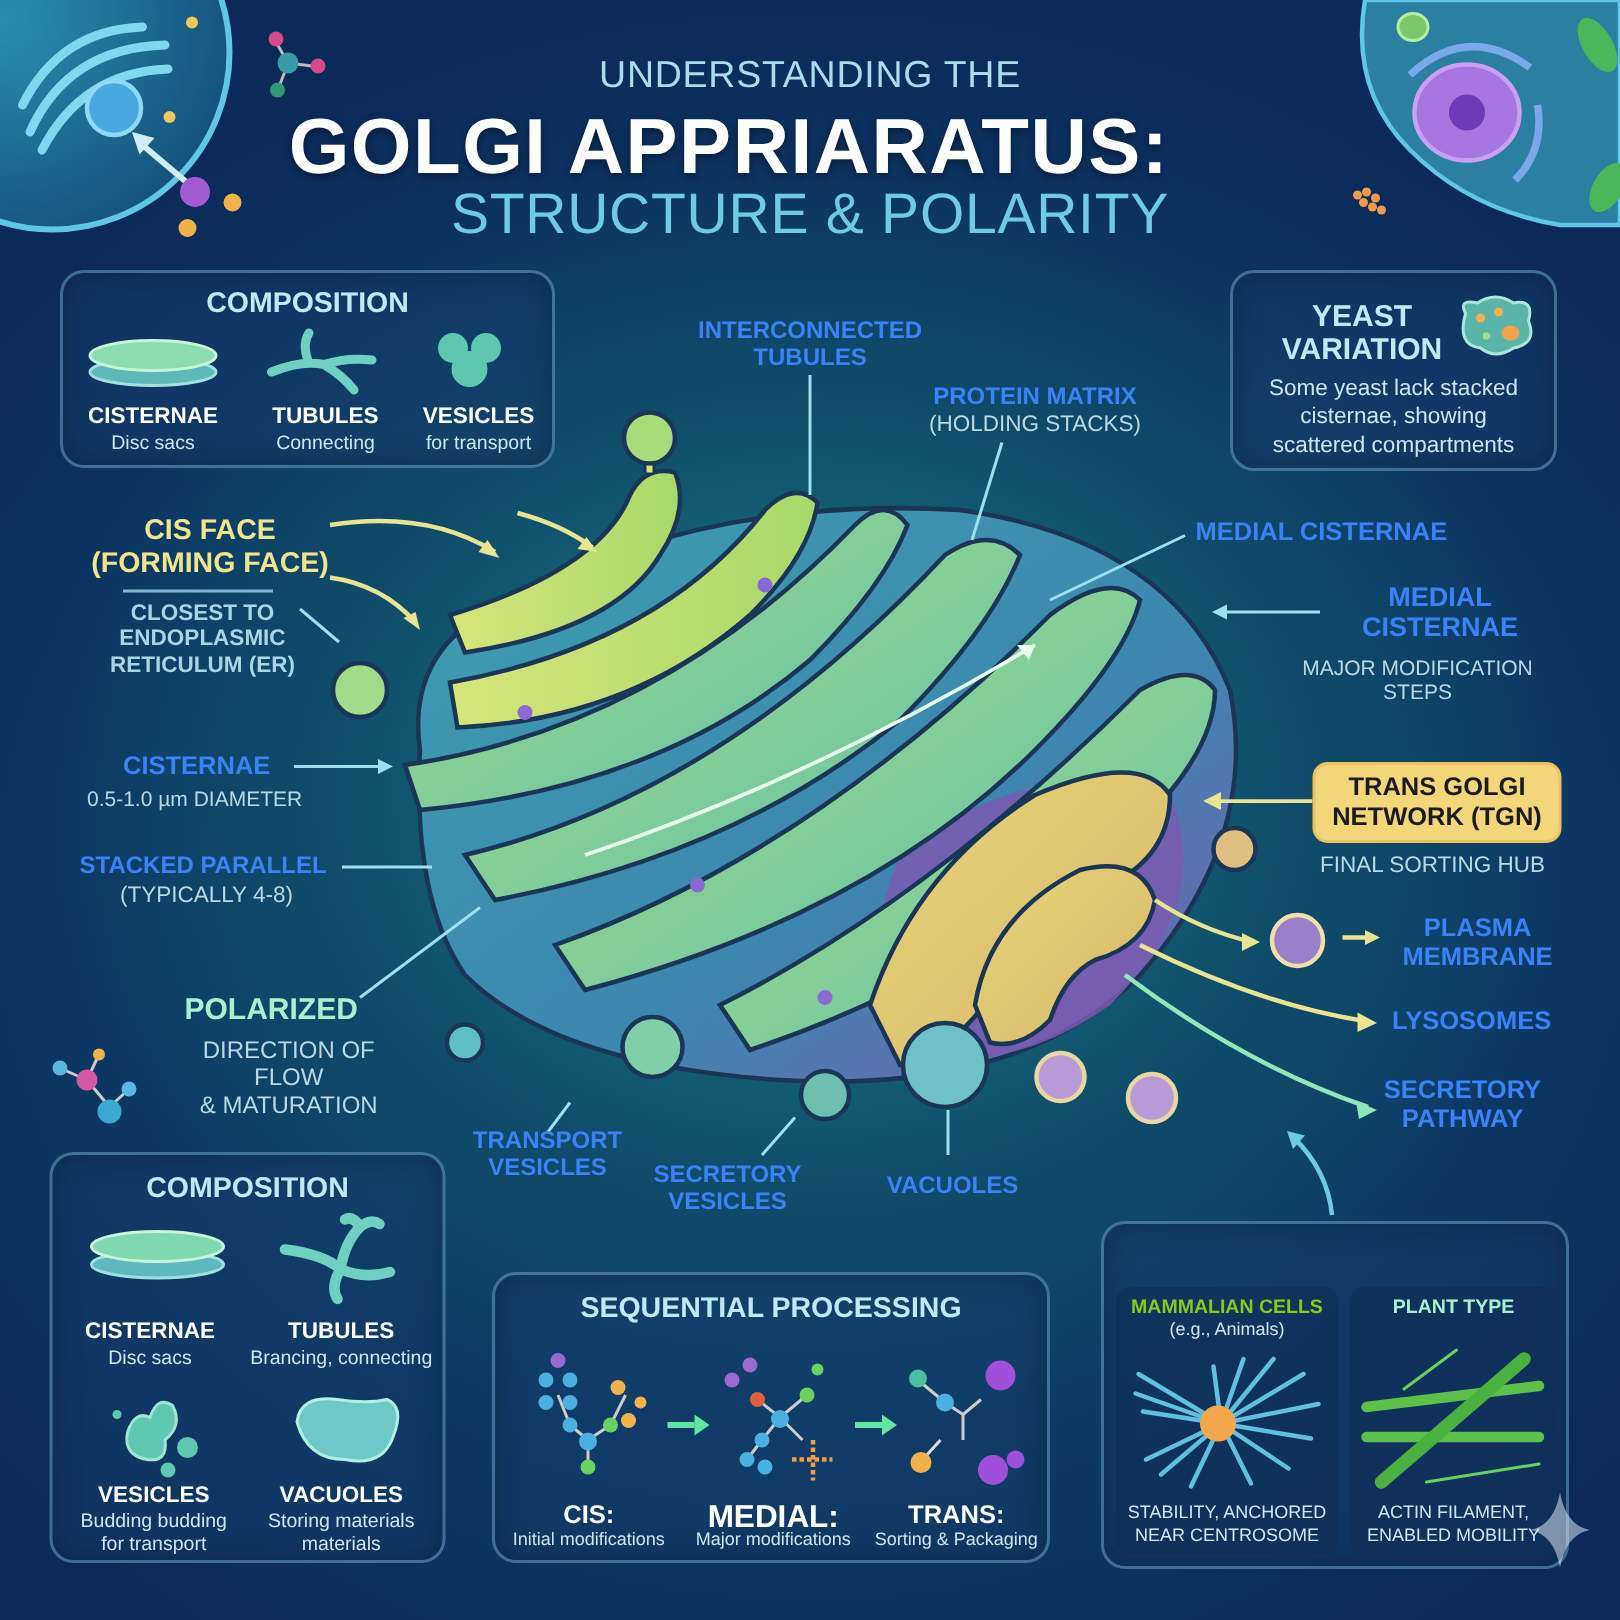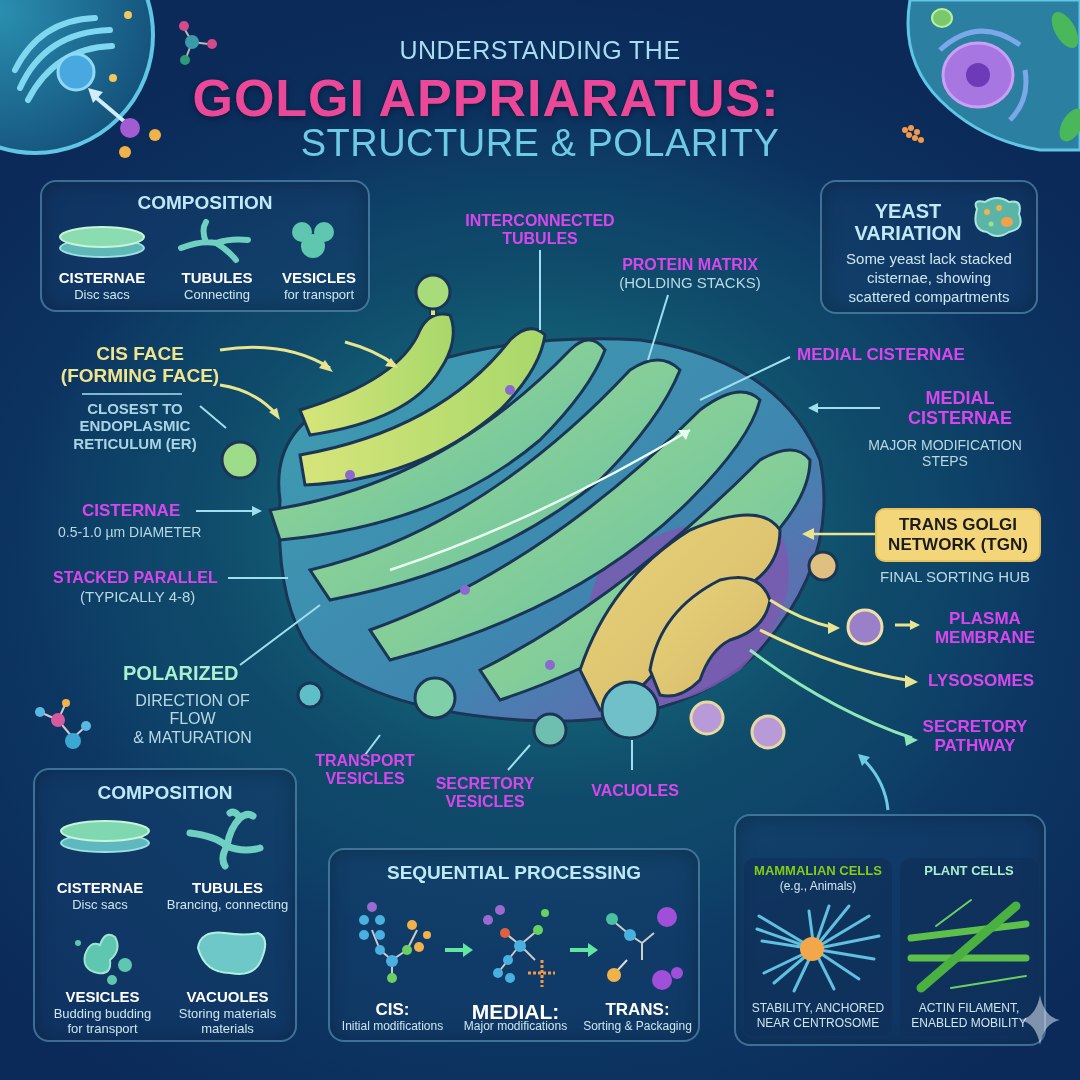--- a/index.html
+++ b/index.html
@@ -12,37 +12,37 @@
       radial-gradient(ellipse 520px 420px at 540px 530px, #1b7a88 0%, #146477 35%, #0f4a6a 65%, rgba(12,42,85,0) 100%),
       radial-gradient(ellipse 700px 600px at 540px 600px, #11546f 0%, #0d3b66 60%, #0b2a5a 100%),
       #0b2656;
   }
   .abs { position: absolute; }
   .center { text-align: center; }
   .bold { font-weight: bold; }
 
   
   .title-1 { left: 0; width: 1080px; top: 36px; text-align: center; font-size: 25px; color: #a9dcec; letter-spacing: 0.5px; }
-  .title-2 { left: 0; width: 972px; top: 68px; text-align: center; font-size: 52px; font-weight: bold; color: #ec4899; letter-spacing: 1px; text-shadow: 0 2px 6px rgba(0,0,0,0.4); }
+  .title-2 { left: 0; width: 972px; top: 68px; text-align: center; font-size: 52px; font-weight: bold; color: #ffffff; letter-spacing: 1px; text-shadow: 0 2px 6px rgba(0,0,0,0.4); }
   .title-3 { left: 0; width: 1080px; top: 122px; text-align: center; font-size: 38px; color: #6fcbe3; letter-spacing: 0.5px; }
 
   
   .panel {
     position: absolute;
     border: 2px solid rgba(120,180,210,0.45);
     border-radius: 16px;
     background: rgba(20,60,105,0.55);
     box-shadow: inset 0 0 20px rgba(0,0,0,0.25);
   }
   .panel-title { font-weight: bold; color: #bfeaf5; text-align: center; }
   .item-title { font-weight: bold; color: #ffffff; font-size: 15px; text-align: center; }
   .item-sub { color: #cde6ef; font-size: 13px; text-align: center; line-height: 1.15; }
 
   
-  .lbl-w { color: #d946ef; font-weight: bold; font-size: 17px; line-height: 1.1; }
+  .lbl-w { color: #3b82f6; font-weight: bold; font-size: 17px; line-height: 1.1; }
   .lbl-y { color: #f1e48f; font-weight: bold; font-size: 19px; line-height: 1.15; }
   .lbl-g { color: #a9f0cf; font-weight: bold; font-size: 20px; }
   .lbl-s { color: #b8d9e4; font-size: 15px; line-height: 1.15; }
 
   .tgn-box {
     position: absolute; left: 875px; top: 508px; width: 166px; height: 54px;
     background: #f3d67a; border-radius: 10px; border: 2px solid #e9c25c;
     color: #1c1c1c; font-weight: bold; font-size: 17px; line-height: 1.15;
     text-align: center; padding-top: 5px;
   }
@@ -428,21 +428,21 @@
       <line x1="60" y1="48" x2="125" y2="35"></line>
         <line x1="60" y1="48" x2="120" y2="58"></line>
         <line x1="60" y1="48" x2="105" y2="78"></line>
       <line x1="60" y1="48" x2="80" y2="88"></line>
         <line x1="60" y1="48" x2="55" y2="10"></line>
     </g>
     <circle cx="58" cy="48" r="12" fill="#f2a84a"></circle>
   </svg>
   <div class="abs item-sub" style="left:8px;width:148px;top:186px;font-size:12px;">STABILITY, ANCHORED</div>
   <div class="abs item-sub" style="left:8px;width:148px;top:201px;font-size:12px;">NEAR CENTROSOME</div>
-  <div class="abs item-title" style="left:164px;width:138px;top:47px;font-size:13px;color:#a9f0cf;">PLANT CELLS</div>
+  <div class="abs item-title" style="left:164px;width:138px;top:47px;font-size:13px;color:#a9f0cf;">PLANT TYPE</div>
   <svg width="130" height="100" style="left:170px;top:80px">
     <g stroke-linecap="round">
       <line x1="5" y1="42" x2="120" y2="28" stroke="#5cc04a" stroke-width="7"></line>
       <line x1="5" y1="62" x2="120" y2="62" stroke="#5cc04a" stroke-width="7"></line>
       <line x1="15" y1="92" x2="110" y2="10" stroke="#4ab040" stroke-width="9"></line>
       <line x1="30" y1="30" x2="65" y2="4" stroke="#6ad060" stroke-width="2"></line>
       <line x1="45" y1="92" x2="120" y2="80" stroke="#6ad060" stroke-width="2"></line>
     </g>
   </svg>
   <div class="abs item-sub" style="left:164px;width:138px;top:186px;font-size:12px;">ACTIN FILAMENT,</div>

